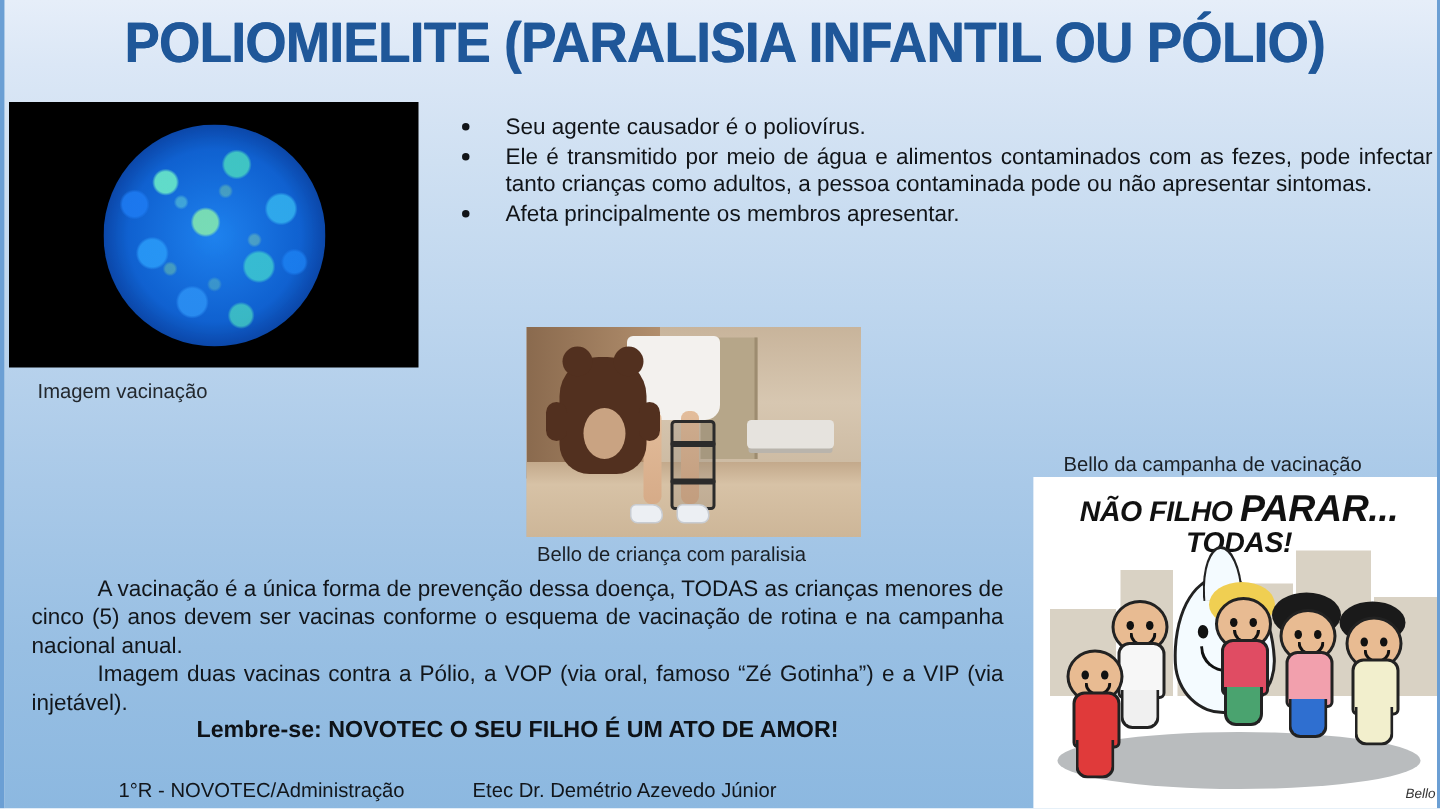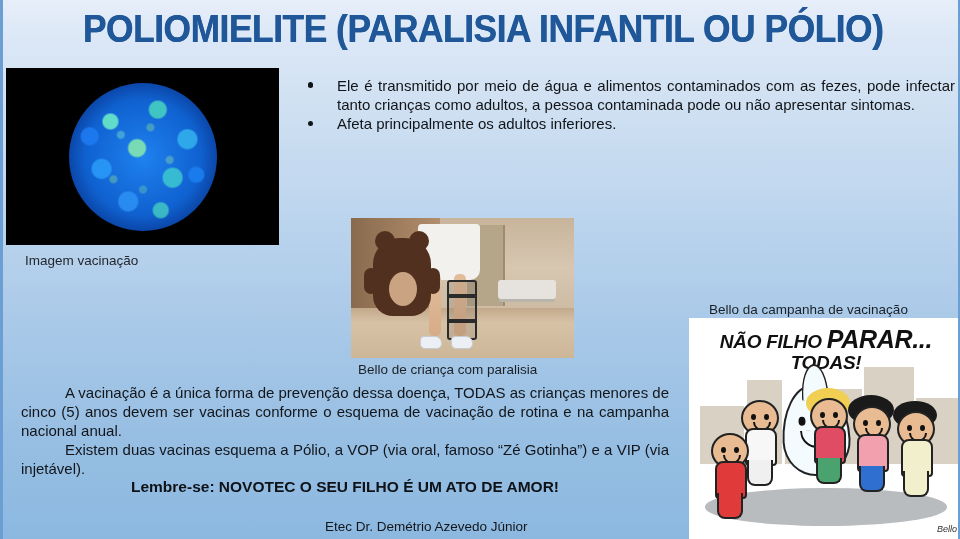--- a/index.html
+++ b/index.html
@@ -382,47 +382,48 @@
   #footer {
     position: absolute;
     left: 0;
     top: 516px;
     width: 680px;
     height: 23px;
     font-size: 13.5px;
     color: #12161b;
   }
   #footer-left  { position: absolute; left: 76px;  top: 3px; }
-  #footer-right { position: absolute; left: 322px; top: 3px; }
+  #footer-right { position: absolute; left: 312px; top: 3px; }
 </style>
 </head>
 <body>
 
 <div id="slide">
 
   <div id="title">POLIOMIELITE (PARALISIA INFANTIL OU PÓLIO)</div>
 
   <div id="virus-figure">
     <div id="virus-photo">
       <div class="virus-ball"></div>
     </div>
   </div>
   <div id="virus-caption">Imagem vacinação</div>
 
   <div id="bullets">
     <div class="bullet-row">
       <span class="dot"></span>
+      <span>Seu agente causador é o poliovírus.</span>
     </div>
     <div class="bullet-row justified">
       <span class="dot"></span>
       <span>Ele é transmitido por meio de água e alimentos contaminados com as fezes, pode infectar tanto crianças como adultos, a pessoa contaminada pode ou não apresentar sintomas.</span>
     </div>
     <div class="bullet-row">
       <span class="dot"></span>
-      <span>Afeta principalmente os adultos inferiores.</span>
+      <span>Afeta principalmente os membros apresentar.</span>
     </div>
   </div>
 
   <div id="child-figure">
     <div id="child-photo">
       <div class="corridor-wall"></div>
       <div class="corridor-back"></div>
       <div class="corridor-door"></div>
       <div class="sink"></div>
       <div class="corridor-floor"></div>
@@ -519,21 +520,22 @@
       </span>
       <span class="body"></span>
       <span class="legs"></span>
     </div>
 
     <div class="signature">Bello</div>
   </div>
 
   <div id="prevention-text">
     <p>A vacinação é a única forma de prevenção dessa doença, TODAS as crianças menores de cinco (5) anos devem ser vacinas conforme o esquema de vacinação de rotina e na campanha nacional anual.</p>
-    <p>Existem duas vacinas esquema a Pólio, a VOP (via oral, famoso “Zé Gotinha”) e a VIP (via injetável).</p>
+    <p>Imagem duas vacinas contra a Pólio, a VOP (via oral, famoso “Zé Gotinha”) e a VIP (via injetável).</p>
   </div>
   <div id="remember-line">Lembre-se: NOVOTEC O SEU FILHO É UM ATO DE AMOR!</div>
 
   <div id="footer">
+    <span id="footer-left">1°R - NOVOTEC/Administração</span>
     <span id="footer-right">Etec Dr. Demétrio Azevedo Júnior</span>
   </div>
 
 </div>
 
 </body></html>

